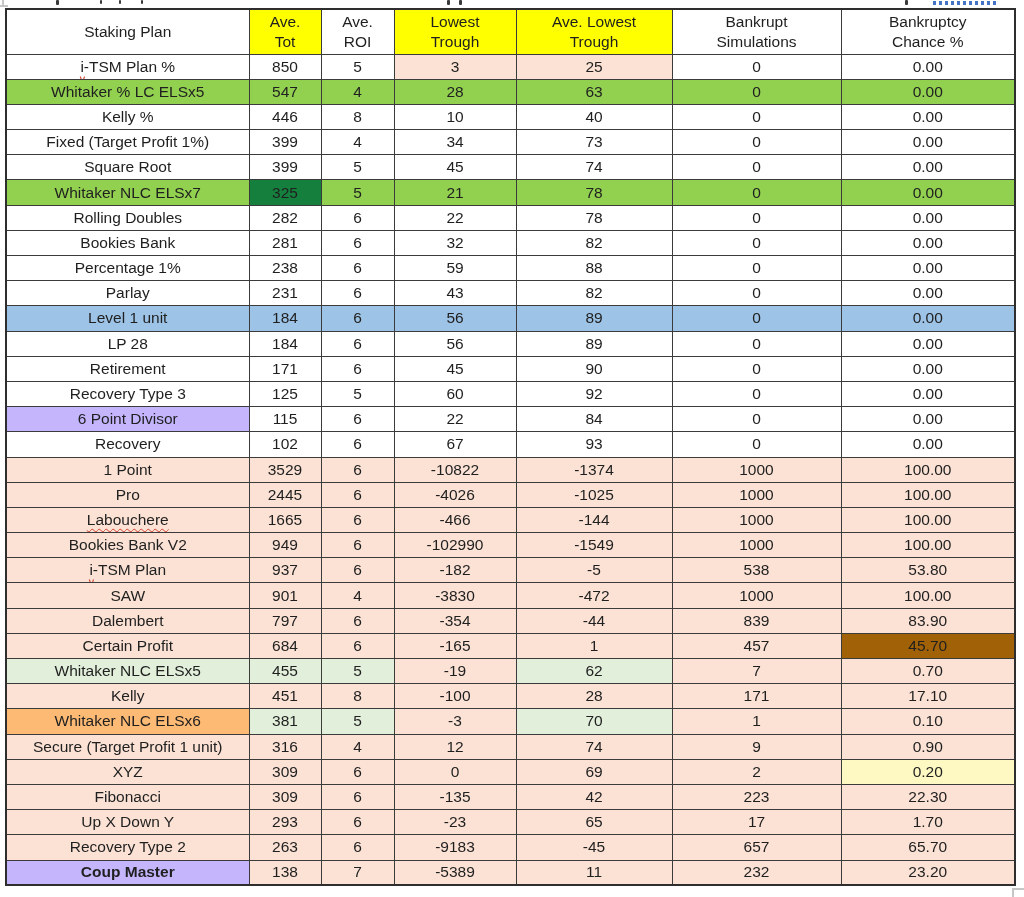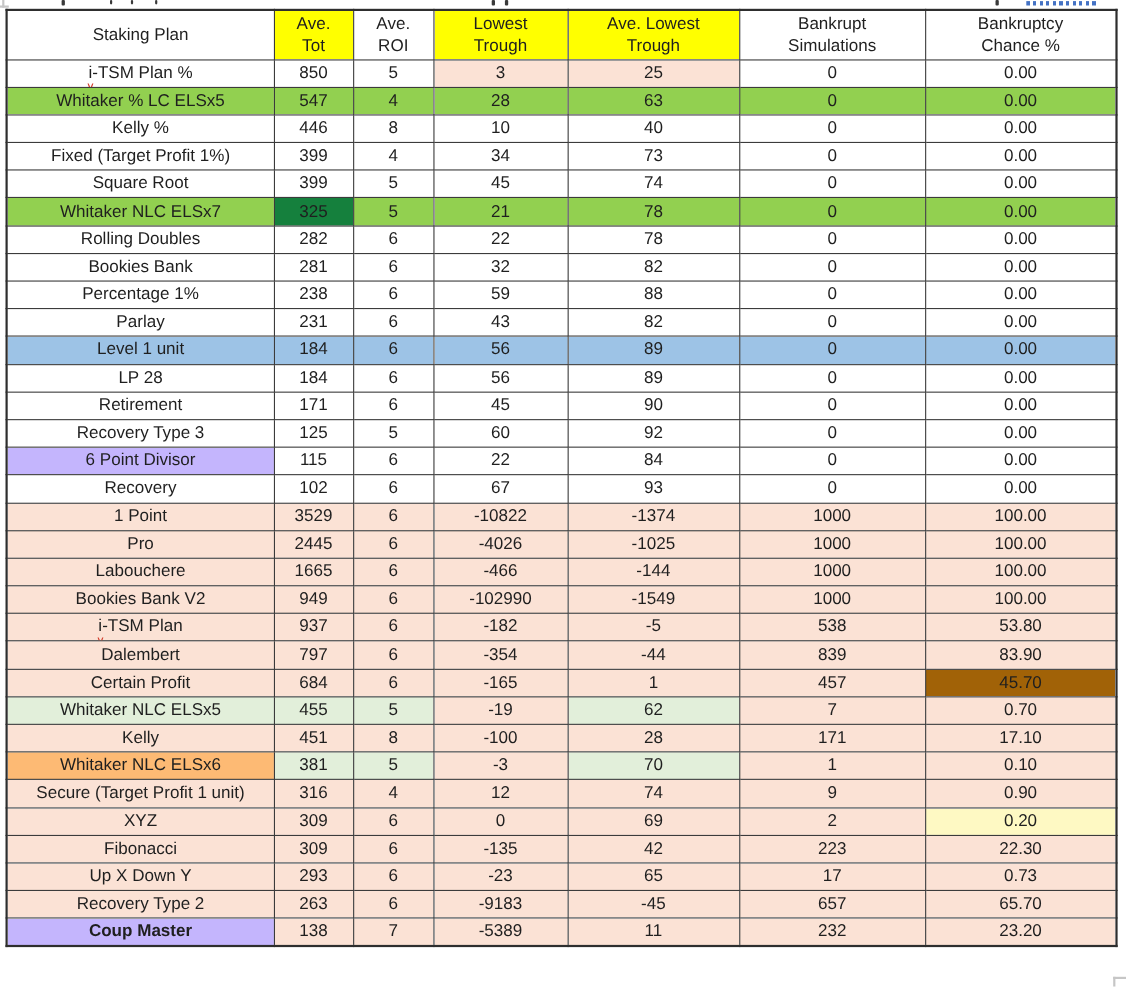--- a/index.html
+++ b/index.html
@@ -30,21 +30,21 @@
   #staking-table thead tr { height:45px; }
   #staking-table tbody tr { height:25.2px; }
   #staking-table th .hline { line-height:20px; }
 
   .name-wrap { position:relative; display:inline-block; }
   .caret-mark {
     position:absolute; left:-1px; bottom:-9px;
     color:#d3402f; font-size:10px; line-height:1; font-weight:bold;
   }
   .squiggle {
-    text-decoration-style:wavy;
+    text-decoration:underline; text-decoration-style:wavy;
     text-decoration-color:#d3402f; text-decoration-thickness:1px;
     text-underline-offset:3px;
     text-align:right;
   }
 </style>
 </head>
 <body>
 
 <div class="frag" style="left:56px;width:3px;height:5px;"></div>
 <div class="frag" style="left:100px;width:2px;height:4px;"></div>
@@ -285,20 +285,29 @@
       <tr>
         <td style="background: rgb(251, 226, 213);"><span class="name-wrap"><span>i-TSM Plan</span><span class="caret-mark">˅</span></span></td>
         <td style="background: rgb(251, 226, 213);"><span>937</span></td>
         <td style="background: rgb(251, 226, 213);"><span>6</span></td>
         <td style="background: rgb(251, 226, 213);"><span>-182</span></td>
         <td style="background: rgb(251, 226, 213);"><span>-5</span></td>
         <td style="background: rgb(251, 226, 213);"><span>538</span></td>
         <td style="background: rgb(251, 226, 213);"><span>53.80</span></td>
       </tr>
       <tr>
+        <td style="background: rgb(251, 226, 213);"><span class="name-wrap"><span>SAW</span></span></td>
+        <td style="background: rgb(251, 226, 213);"><span>901</span></td>
+        <td style="background: rgb(251, 226, 213);"><span>4</span></td>
+        <td style="background: rgb(251, 226, 213);"><span>-3830</span></td>
+        <td style="background: rgb(251, 226, 213);"><span>-472</span></td>
+        <td style="background: rgb(251, 226, 213);"><span>1000</span></td>
+        <td style="background: rgb(251, 226, 213);"><span>100.00</span></td>
+      </tr>
+      <tr>
         <td style="background: rgb(251, 226, 213);"><span class="name-wrap"><span>Dalembert</span></span></td>
         <td style="background: rgb(251, 226, 213);"><span>797</span></td>
         <td style="background: rgb(251, 226, 213);"><span>6</span></td>
         <td style="background: rgb(251, 226, 213);"><span>-354</span></td>
         <td style="background: rgb(251, 226, 213);"><span>-44</span></td>
         <td style="background: rgb(251, 226, 213);"><span>839</span></td>
         <td style="background: rgb(251, 226, 213);"><span>83.90</span></td>
       </tr>
       <tr>
         <td style="background: rgb(251, 226, 213);"><span class="name-wrap"><span>Certain Profit</span></span></td>
@@ -363,21 +372,21 @@
         <td style="background: rgb(251, 226, 213);"><span>223</span></td>
         <td style="background: rgb(251, 226, 213);"><span>22.30</span></td>
       </tr>
       <tr>
         <td style="background: rgb(251, 226, 213);"><span class="name-wrap"><span>Up X Down Y</span></span></td>
         <td style="background: rgb(251, 226, 213);"><span>293</span></td>
         <td style="background: rgb(251, 226, 213);"><span>6</span></td>
         <td style="background: rgb(251, 226, 213);"><span>-23</span></td>
         <td style="background: rgb(251, 226, 213);"><span>65</span></td>
         <td style="background: rgb(251, 226, 213);"><span>17</span></td>
-        <td style="background: rgb(251, 226, 213);"><span>0.73</span></td>
+        <td style="background: rgb(251, 226, 213);"><span>1.70</span></td>
       </tr>
       <tr>
         <td style="background: rgb(251, 226, 213);"><span class="name-wrap"><span>Recovery Type 2</span></span></td>
         <td style="background: rgb(251, 226, 213);"><span>263</span></td>
         <td style="background: rgb(251, 226, 213);"><span>6</span></td>
         <td style="background: rgb(251, 226, 213);"><span>-9183</span></td>
         <td style="background: rgb(251, 226, 213);"><span>-45</span></td>
         <td style="background: rgb(251, 226, 213);"><span>657</span></td>
         <td style="background: rgb(251, 226, 213);"><span>65.70</span></td>
       </tr>

